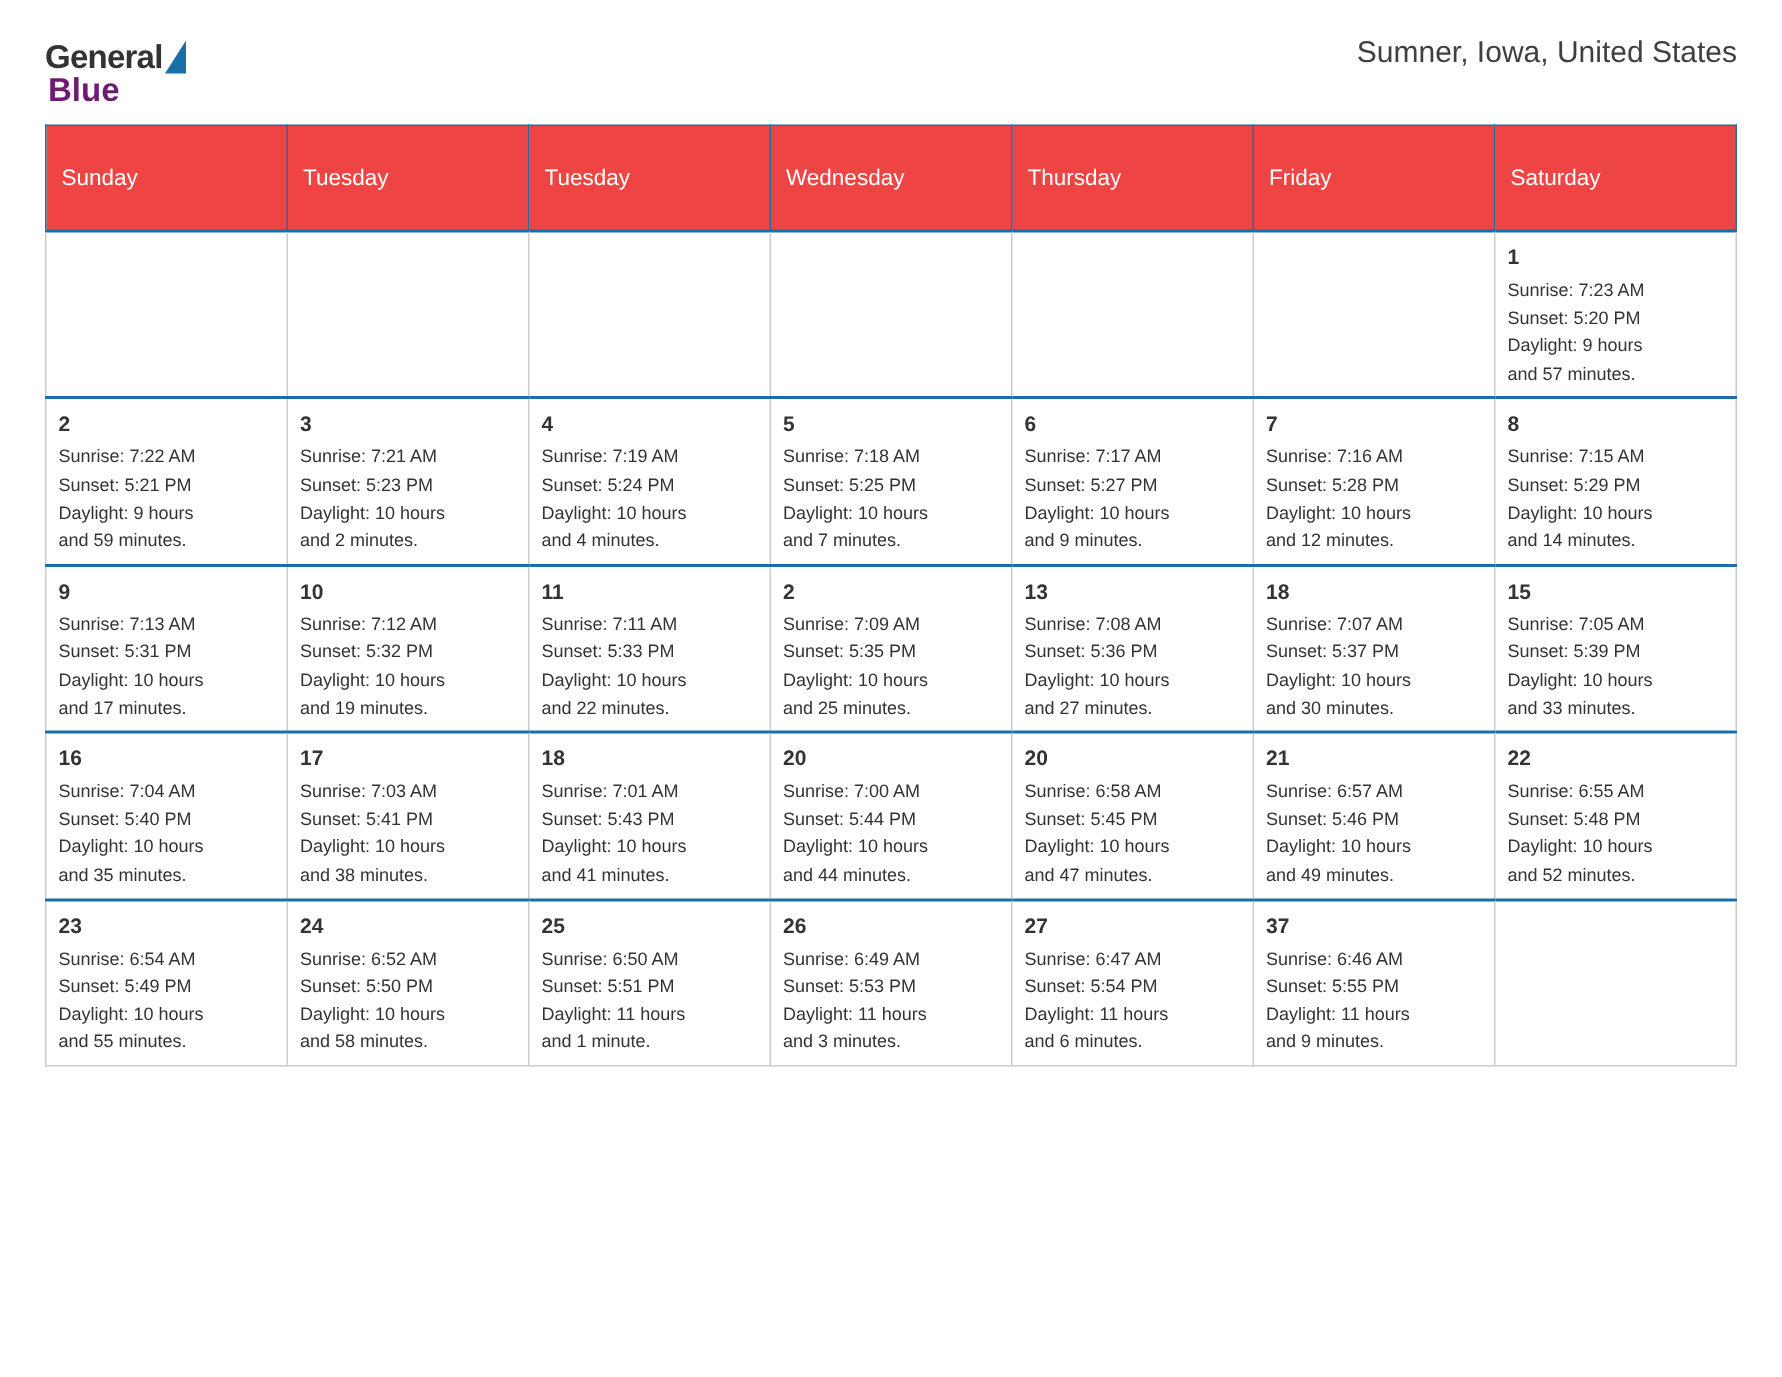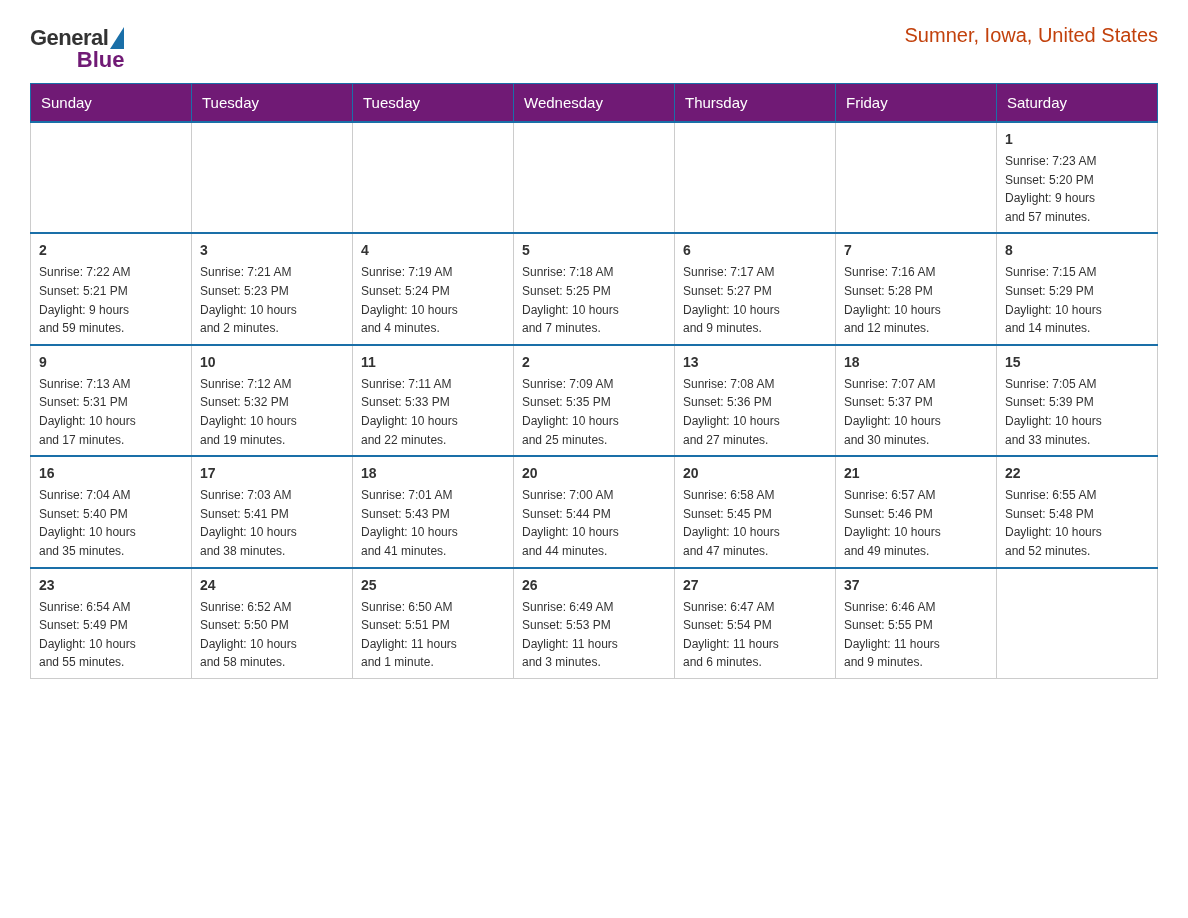--- a/index.html
+++ b/index.html
@@ -13,21 +13,21 @@
     }
     .header {
       display: flex;
       justify-content: space-between;
       align-items: flex-start;
       margin-bottom: 10px;
     }
     .logo {
       display: flex;
       flex-direction: column;
-      align-items: flex-end;
+      align-items: flex-start;
       padding-top: 5px;
     }
     .logo-top {
       display: flex;
       align-items: center;
     }
     .logo-general {
       font-size: 22px;
       font-weight: bold;
       color: #333;
@@ -53,34 +53,34 @@
       text-align: right;
     }
     .month-title {
       font-size: 48px;
       font-weight: bold;
       color: #222;
       line-height: 1.1;
     }
     .location-title {
       font-size: 20px;
-      color: #c2410c;
+      color: #404040;
       margin-top: 4px;
     }
     .calendar {
       width: 100%;
       border-collapse: collapse;
       margin-top: 8px;
     }
     .calendar th {
-      background-color: #701a75;
+      background-color: #ef4444;
       color: #fff;
       font-size: 15px;
       font-weight: normal;
-      padding: 10px 10px;
+      padding: 26px 10px;
       text-align: left;
       border: 1px solid #1a6fa8;
     }
     .calendar td {
       width: 14.28%;
       vertical-align: top;
       border: 1px solid #ccc;
       padding: 6px 8px;
       font-size: 12.5px;
       line-height: 1.5;

